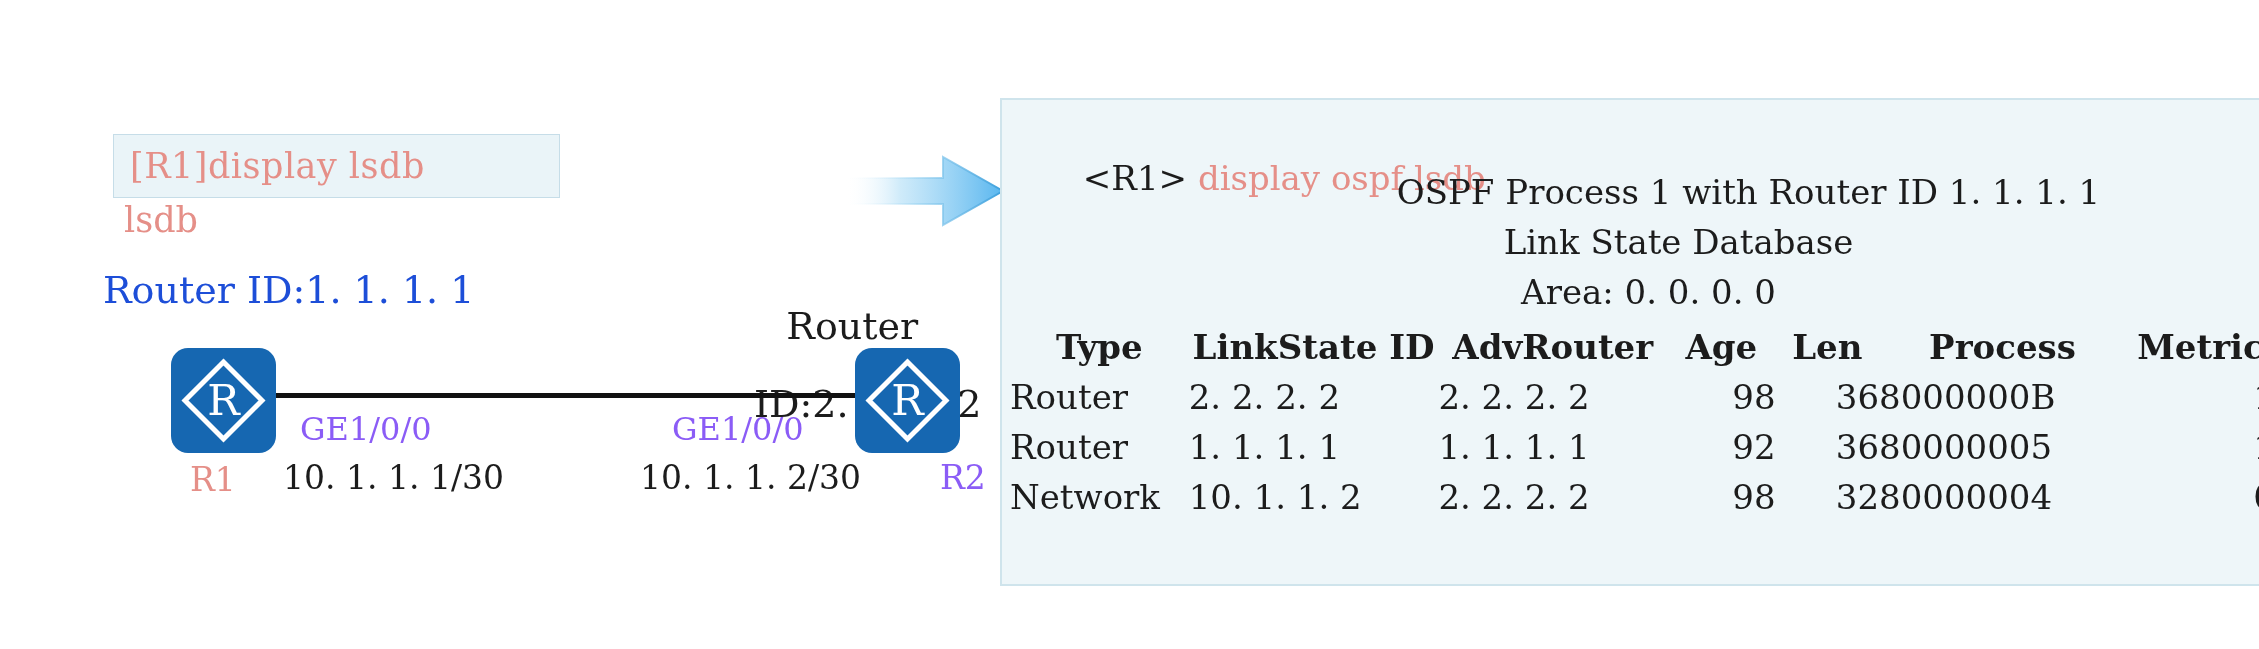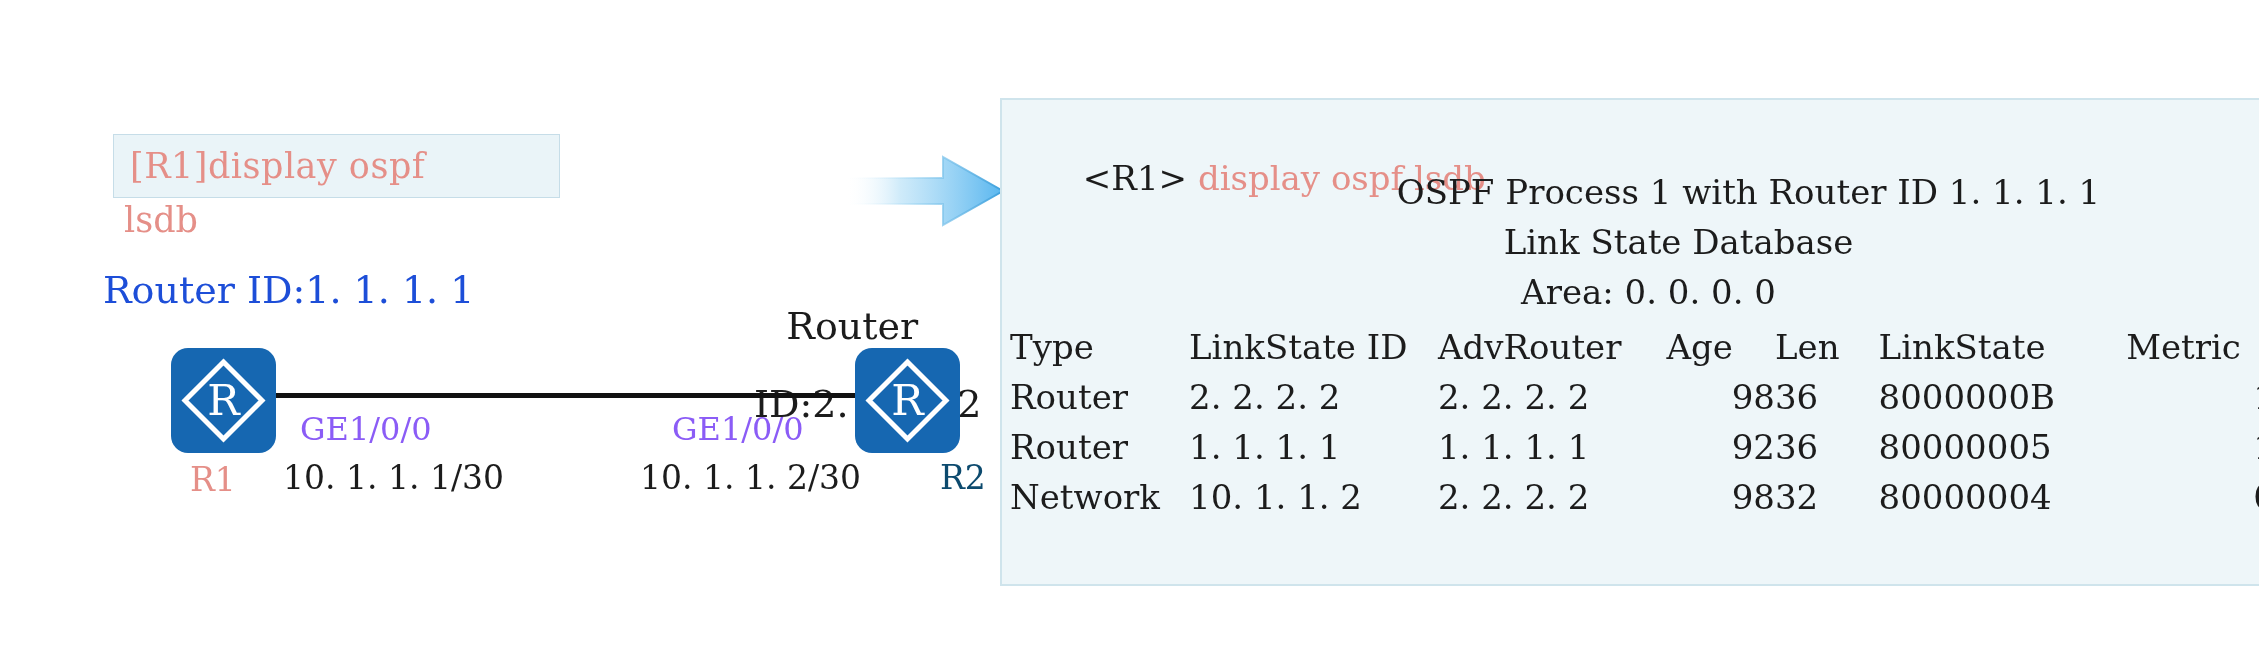--- a/index.html
+++ b/index.html
@@ -117,21 +117,21 @@
 
   .node-name {
     position: absolute;
     font-family: "DejaVu Serif", serif;
     font-size: 33px;
     color: #e58f88;
     white-space: pre;
     text-align: right;
   }
   #name-left  { left: 190px; top: 460px; }
-  #name-right { left: 940px; top: 458px; color: #0c4a6e; }
+  #name-right { left: 940px; top: 458px; color: #8b5cf6; }
 
   
   #arrow {
     position: absolute;
     left: 845px;
     top: 148px;
     width: 160px;
     height: 86px;
   }
 
@@ -185,40 +185,40 @@
     font-size: 34px;
     white-space: pre;
   }
   table.lsdb th, table.lsdb td {
     font-weight: normal;
     padding: 0;
     height: 50px;
     vertical-align: middle;
     color: #1c1c1c;
   }
-  table.lsdb th { text-align: left; }
+  table.lsdb th { text-align: center; font-weight: bold; }
   th.c-type, td.c-type { width: 180px; padding-left: 8px; }
   th.c-ls,   td.c-ls   { width: 250px; }
   th.c-adv,  td.c-adv  { width: 230px; }
   th.c-age,  td.c-age  { width: 110px; text-align: right; }
-  th.c-len,  td.c-len  { width: 105px; }
+  th.c-len,  td.c-len  { width: 105px; text-align: right; }
   th.c-seq,  td.c-seq  { width: 250px; text-align: left; padding-left: 36px; }
   th.c-met,  td.c-met  { width: 150px; text-align: right; padding-right: 4px; }
   th.c-type { color: #e58f88; }
   th.c-adv  { color: #e58f88; }
   td.c-age, td.c-len { padding-right: 14px; }
   th.c-age, th.c-len { text-align: left; padding-left: 6px; }
 </style>
 </head>
 <body>
 
 <div id="diagram">
 
   <div id="cmd-box">
-    <span id="cmd-box-text">[R1]display ospf</span>
+    <span id="cmd-box-text">[R1]display lsdb</span>
   </div>
   <div id="cmd-cont">lsdb</div>
 
   <div id="rid-left">Router ID:1. 1. 1. 1</div>
 
   <div id="rid-right">
     <span>Router</span>
     <span class="l2">ID:2. 2. 2. 2</span>
   </div>
 
@@ -278,21 +278,21 @@
     <div id="hdr-area" class="center-line">Area: 0. 0. 0. 0</div>
 
     <table class="lsdb">
       <thead>
         <tr>
           <th class="c-type">Type</th>
           <th class="c-ls">LinkState ID</th>
           <th class="c-adv">AdvRouter</th>
           <th class="c-age">Age</th>
           <th class="c-len">Len</th>
-          <th class="c-seq">LinkState</th>
+          <th class="c-seq">Process</th>
           <th class="c-met">Metric</th>
         </tr>
       </thead>
       <tbody>
         <tr>
           <td class="c-type">Router</td>
           <td class="c-ls">2. 2. 2. 2</td>
           <td class="c-adv">2. 2. 2. 2</td>
           <td class="c-age">98</td>
           <td class="c-len">36</td>

